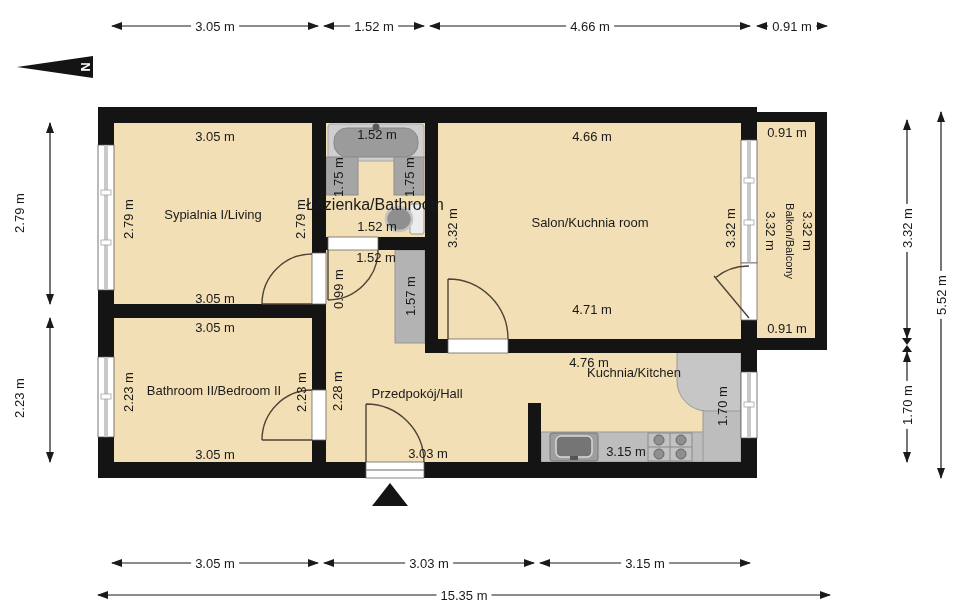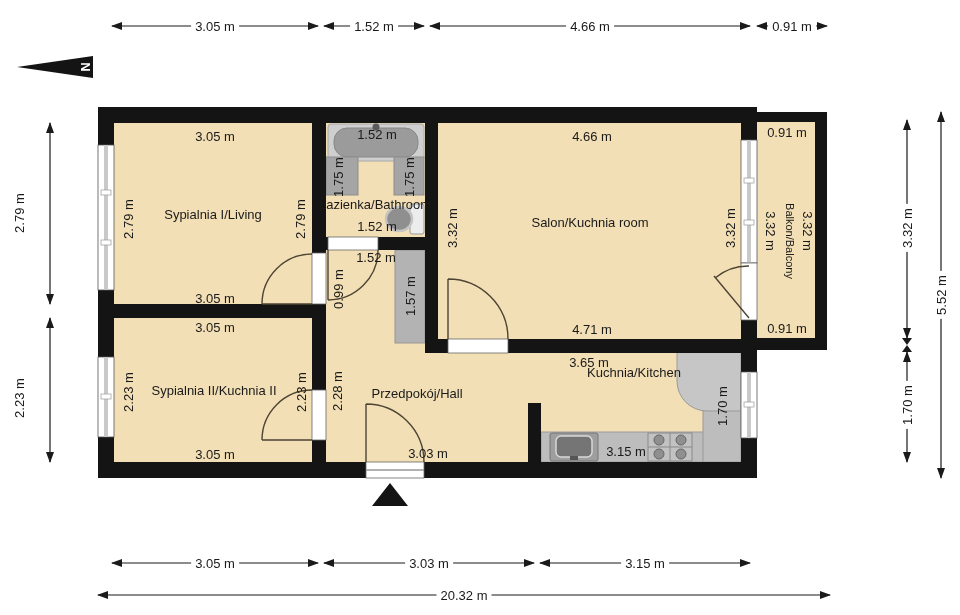--- a/index.html
+++ b/index.html
@@ -4,21 +4,21 @@
 <style>
   html,body{margin:0;padding:0;background:#fff;}
   #plan{position:relative;width:960px;height:615px;background:#ffffff;overflow:hidden;
         font-family:"Liberation Sans", sans-serif;color:#1a1a1a;}
   svg{position:absolute;left:0;top:0;}
   .lbl{position:absolute;transform:translate(-50%,-50%);font-size:13px;line-height:15px;
        white-space:nowrap;color:#1a1a1a;text-align:center;}
   .v{transform:translate(-50%,-50%) rotate(-90deg);}
   .v90{transform:translate(-50%,-50%) rotate(90deg);}
   .bgw{background:#fff;padding:0 4px;}
-  .sm{font-size:13px;}
+  .sm{font-size:16px;}
   .xs{font-size:11px;}
 </style>
 </head>
 <body>
 
 <div id="plan">
 
 <svg width="960" height="615" viewBox="0 0 960 615">
   <defs>
     <marker id="ar" markerWidth="11" markerHeight="8" refX="10" refY="4" orient="auto-start-reverse" markerUnits="userSpaceOnUse">
@@ -140,34 +140,34 @@
   <polygon points="390,483 372,506 408,506" fill="#141414"></polygon>
 </svg>
 
 <div class="lbl bgw" style="left:215px;top:26px">3.05 m</div>
 <div class="lbl bgw" style="left:374px;top:26px">1.52 m</div>
 <div class="lbl bgw" style="left:590px;top:26px">4.66 m</div>
 <div class="lbl bgw" style="left:792px;top:26px">0.91 m</div>
 <div class="lbl bgw" style="left:215px;top:563px">3.05 m</div>
 <div class="lbl bgw" style="left:429px;top:563px">3.03 m</div>
 <div class="lbl bgw" style="left:645px;top:563px">3.15 m</div>
-<div class="lbl bgw" style="left:464px;top:595px">20.32 m</div>
+<div class="lbl bgw" style="left:464px;top:595px">15.35 m</div>
 <div class="lbl v bgw" style="left:19px;top:213px">2.79 m</div>
 <div class="lbl v bgw" style="left:19px;top:398px">2.23 m</div>
 <div class="lbl v bgw" style="left:907px;top:228px">3.32 m</div>
 <div class="lbl v bgw" style="left:907px;top:405px">1.70 m</div>
 <div class="lbl v bgw" style="left:941px;top:295px">5.52 m</div>
 
 <div class="lbl" style="left:213px;top:214px">Sypialnia I/Living</div>
 <div class="lbl" style="left:215px;top:136px">3.05 m</div>
 <div class="lbl" style="left:215px;top:298px">3.05 m</div>
 <div class="lbl v" style="left:128px;top:219px">2.79 m</div>
 <div class="lbl v" style="left:300px;top:219px">2.79 m</div>
 
-<div class="lbl" style="left:214px;top:390px">Sypialnia II/Kuchnia II</div>
+<div class="lbl" style="left:214px;top:390px">Bathroom II/Bedroom II</div>
 <div class="lbl" style="left:215px;top:327px">3.05 m</div>
 <div class="lbl" style="left:215px;top:454px">3.05 m</div>
 <div class="lbl v" style="left:128px;top:392px">2.23 m</div>
 <div class="lbl v" style="left:301px;top:392px">2.23 m</div>
 
 <div class="lbl" style="left:377px;top:134px">1.52 m</div>
 <div class="lbl v" style="left:338px;top:177px">1.75 m</div>
 <div class="lbl v" style="left:409px;top:177px">1.75 m</div>
 <div class="lbl sm" style="left:375px;top:204px">Łazienka/Bathroom</div>
 <div class="lbl" style="left:377px;top:226px">1.52 m</div>
@@ -176,23 +176,23 @@
 <div class="lbl v" style="left:338px;top:289px">0.99 m</div>
 <div class="lbl v" style="left:410px;top:296px">1.57 m</div>
 <div class="lbl v" style="left:337px;top:391px">2.28 m</div>
 <div class="lbl" style="left:417px;top:393px">Przedpokój/Hall</div>
 <div class="lbl" style="left:428px;top:453px">3.03 m</div>
 
 <div class="lbl" style="left:592px;top:136px">4.66 m</div>
 <div class="lbl" style="left:590px;top:222px">Salon/Kuchnia room</div>
 <div class="lbl v" style="left:452px;top:228px">3.32 m</div>
 <div class="lbl v" style="left:730px;top:228px">3.32 m</div>
-<div class="lbl" style="left:592px;top:329px">4.71 m</div>
-
-<div class="lbl" style="left:589px;top:362px">3.65 m</div>
+<div class="lbl" style="left:592px;top:309px">4.71 m</div>
+
+<div class="lbl" style="left:589px;top:362px">4.76 m</div>
 <div class="lbl" style="left:634px;top:372px">Kuchnia/Kitchen</div>
 <div class="lbl" style="left:626px;top:451px">3.15 m</div>
 <div class="lbl v" style="left:722px;top:406px">1.70 m</div>
 
 <div class="lbl" style="left:787px;top:132px">0.91 m</div>
 <div class="lbl v90" style="left:770px;top:231px">3.32 m</div>
 <div class="lbl v90 xs" style="left:789px;top:241px">Balkon/Balcony</div>
 <div class="lbl v90" style="left:807px;top:231px">3.32 m</div>
 <div class="lbl" style="left:787px;top:328px">0.91 m</div>
 

